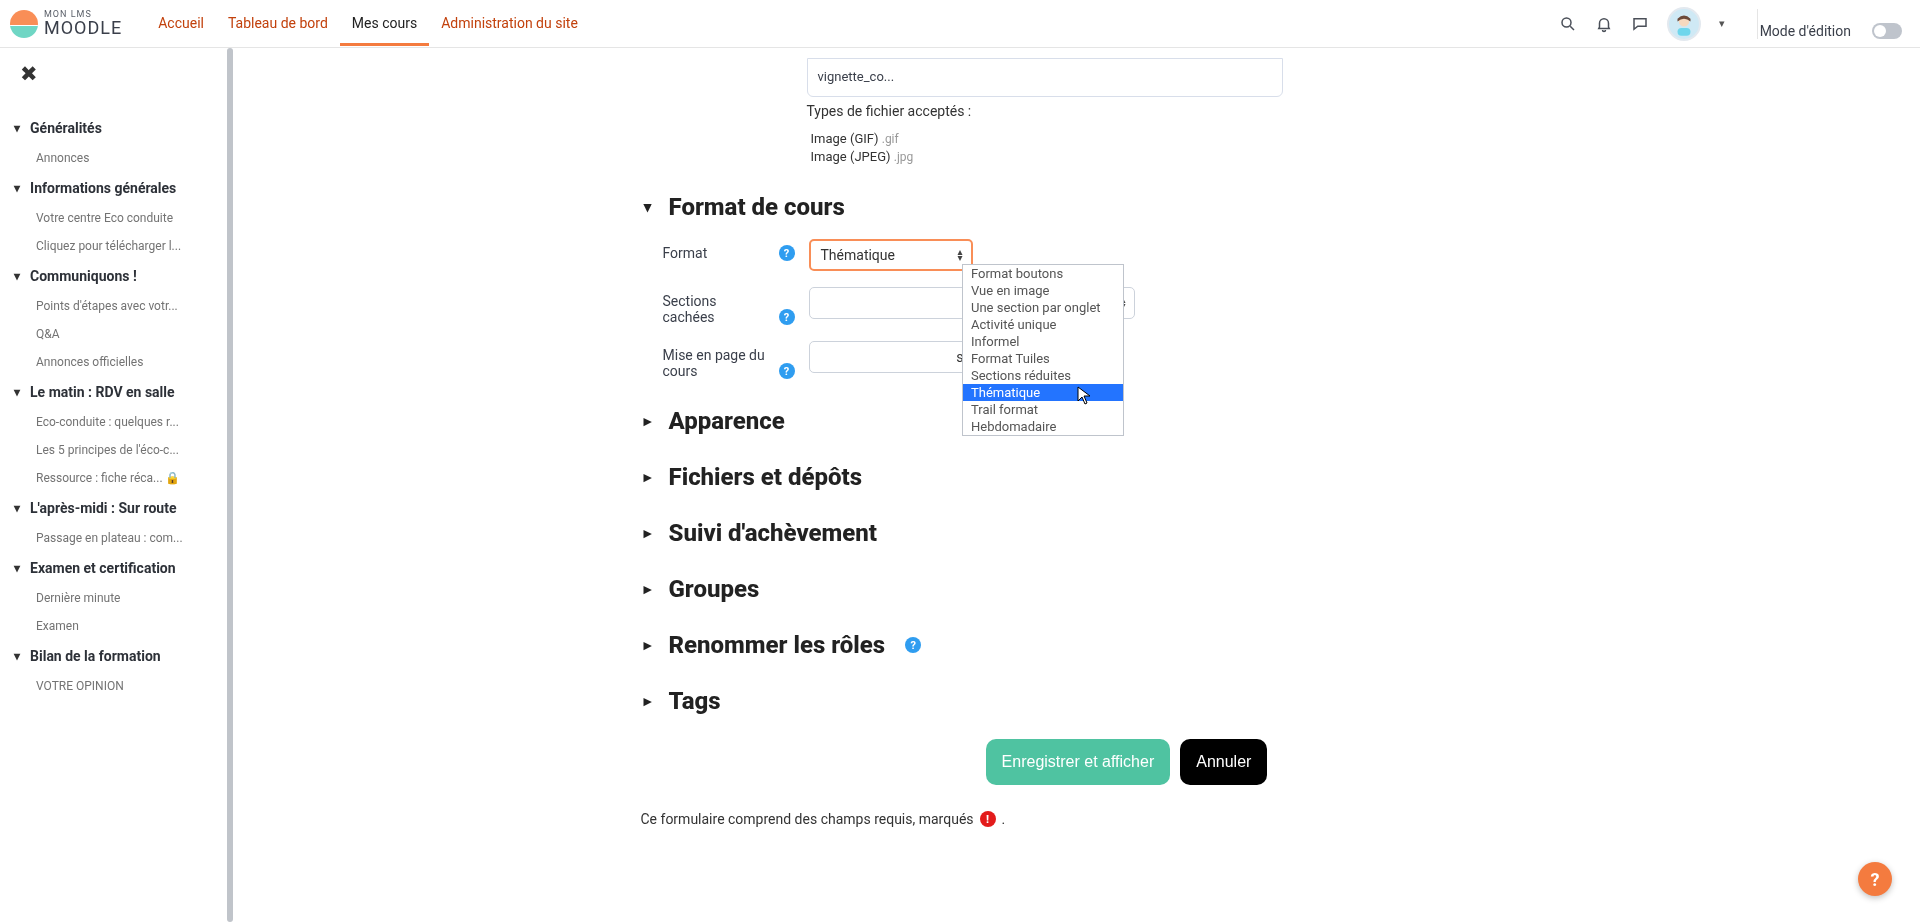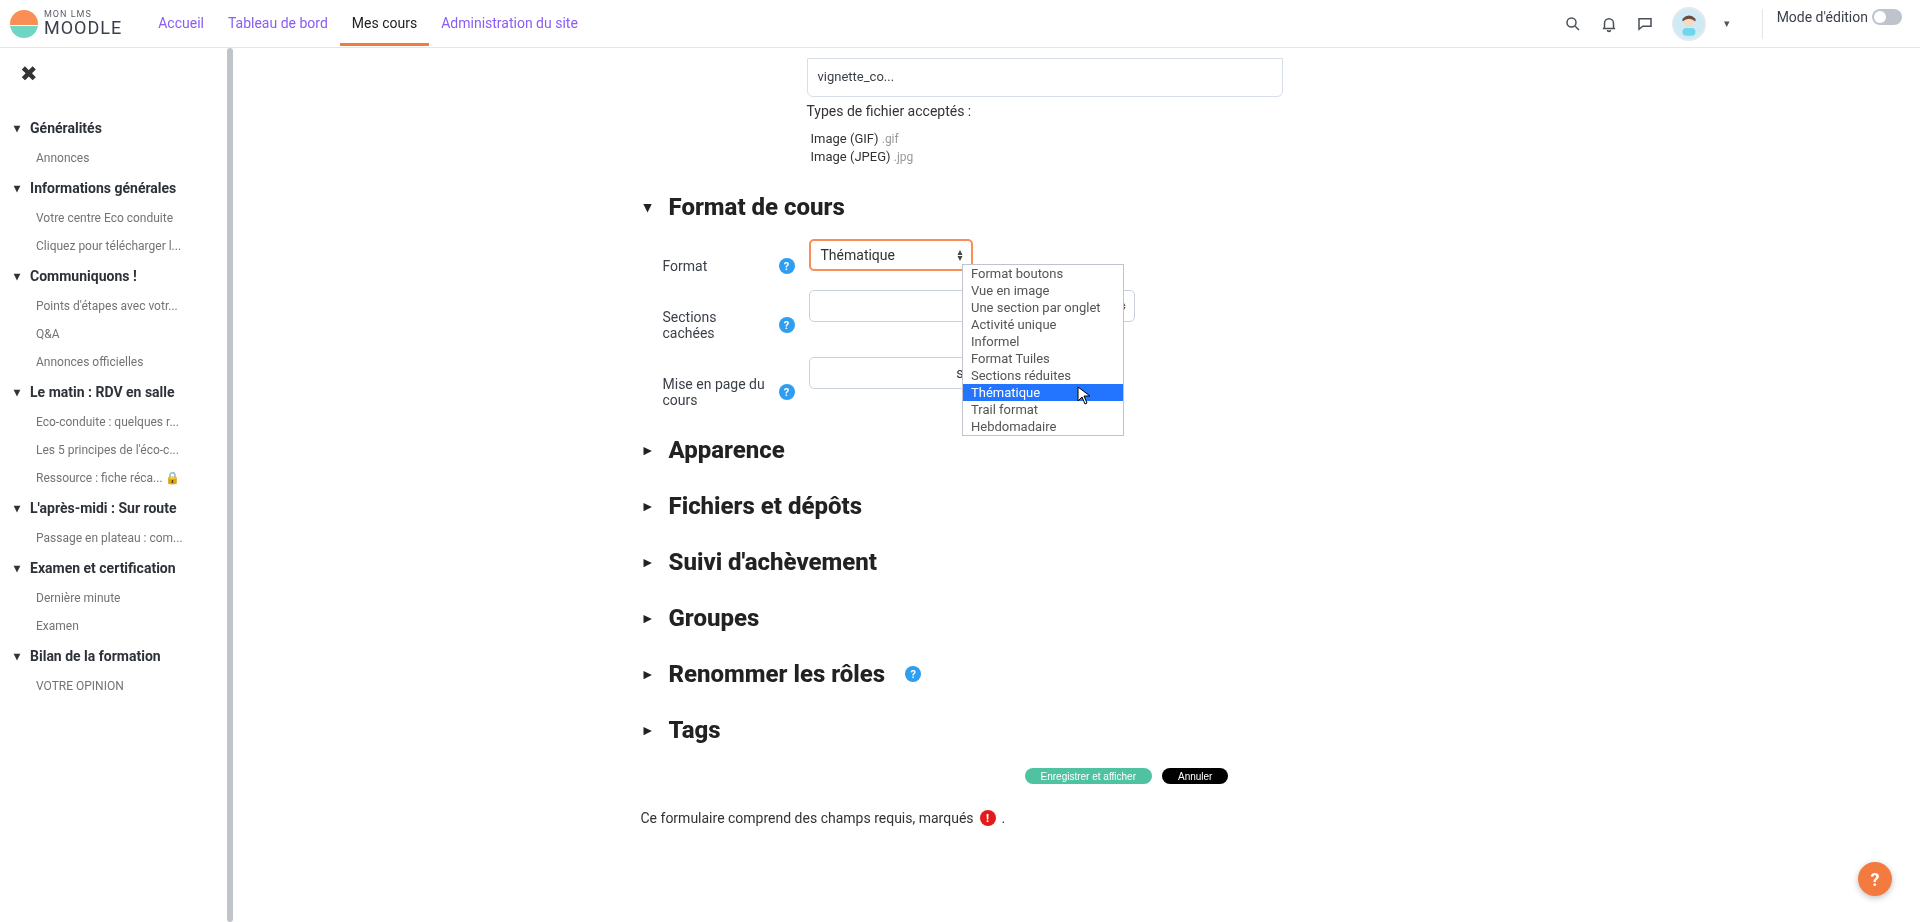--- a/index.html
+++ b/index.html
@@ -25,36 +25,36 @@
     position: relative; overflow: hidden;
   }
   .logo-mark::after{
     content:""; position:absolute; left:0; right:0; top:55%; height:1px; background:#fff;
   }
   .logo-text { line-height: 1; }
   .logo-small { font-size: 9px; letter-spacing: 1px; color:#5a5f68; }
   .logo-big { font-size: 18px; font-weight: 400; letter-spacing: 1px; color:#3a3f4a;}
   .nav-links { display: flex; gap: 0; }
   .nav-link {
-    font-size: 14px; color:#8b5cf6; padding: 14px 12px 12px; border-bottom: 3px solid transparent;
+    font-size: 14px; color:#c2410c; padding: 14px 12px 12px; border-bottom: 3px solid transparent;
     cursor: pointer;
   }
   .nav-link.active { border-bottom-color:#f47b3f; color:#222;}
   .topbar-right { margin-left:auto; display:flex; align-items:center; gap:18px; }
   .tb-icon { width:18px; height:18px; color:#4a4f58; display:flex; align-items:center; justify-content:center; cursor:pointer;}
   .tb-icon svg { width:18px; height:18px; stroke:#4a4f58; stroke-width:2; fill:none; }
   .avatar {
     width:34px; height:34px; border-radius:50%; background:#cfe9f5;
     border:2px solid #e3e9ef; display:flex; align-items:center; justify-content:center;
     font-size:18px;
   }
   .avatar svg { width:26px; height:26px; }
   .user-caret { font-size:11px; color:#555; cursor:pointer;}
-  .edit-mode { display:flex; align-items:flex-start; gap:4px; font-size:14px; color:#3a3f4a; margin-left:14px;
-    padding-left:14px; border-left:1px solid #e5e5e5; height:30px;}
+  .edit-mode { display:flex; align-items:flex-end; gap:21px; font-size:14px; color:#3a3f4a; margin-left:14px;
+    padding-left:2px; border-left:1px solid #e5e5e5; height:30px;}
   .toggle {
     width:30px; height:16px; background:#bfc4cc; border-radius:10px; position:relative; cursor:pointer;
   }
   .toggle::after{
     content:""; position:absolute; width:12px; height:12px; background:#fff;
     border-radius:50%; top:2px; left:2px;
   }
   
   .page { display:flex; height: calc(922px - 48px); }
   .sidebar-col {
@@ -93,21 +93,21 @@
     display:flex; align-items:center; gap:14px; font-size:24px; font-weight:800;
     color:#222; margin: 28px 0 18px -166px; cursor:pointer;
   }
   .fieldset-header .chev { font-size:15px; color:#222; width:14px; text-align:center;}
   .help-badge {
     width:16px; height:16px; border-radius:50%; background:#2f9df0; color:#fff;
     font-size:11px; font-weight:700; display:inline-flex; align-items:center; justify-content:center;
     margin-left:6px; cursor:pointer;
   }
   .form-row { display:flex; align-items:flex-start; gap:14px; margin:10px 0 16px -144px;}
-  .form-label-col { width:132px; font-size:14px; color:#3a3f4a; padding-top:6px; display:flex; gap:6px; align-items:center;margin-top:13px;}
+  .form-label-col { width:132px; font-size:14px; color:#3a3f4a; padding-top:6px; display:flex; gap:6px; align-items:flex-end;}
   .form-label-col .txt { flex:1; }
   .form-field-col { flex:1; }
   .select-box {
     height:32px; border:1px solid #ccd2db; border-radius:5px; padding:0 28px 0 10px;
     font-size:14px; color:#333; background:#fff; display:flex; align-items:center;
     position:relative; min-width:80px; cursor:pointer;
   }
   .select-box.focused { border:2px solid #f98e57; }
   .select-box .caret-sort{
     position:absolute; right:8px; top:50%; transform:translateY(-50%);
@@ -118,21 +118,21 @@
   .select-w-lg { width:300px; }
   .dropdown-list {
     position:absolute; border:1px solid #bfc4cc; background:#fff;
     width:162px; z-index:50; font-size:13px; color:#555;
     left: 729px; top: 216px;
   }
   .dd-item { padding:1px 8px; cursor:pointer;}
   .dd-item.hi { background:#2374ff; color:#fff; }
   .btn-row { display:flex; justify-content:center; gap:10px; margin-top:24px;}
   .btn {
-    height:16px; padding:0 16px; border-radius:10px; font-size:10px; font-weight:500;
+    height:46px; padding:0 16px; border-radius:10px; font-size:16px; font-weight:500;
     border:none; cursor:pointer; color:#fff;
   }
   .btn-primary { background:#4fc3a1; }
   .btn-cancel { background:#000000; }
   .req-note { font-size:14px; color:#333; margin:26px 0 0 -166px; display:flex; align-items:center; gap:6px;}
   .req-mark {
     width:16px; height:16px; border-radius:50%; background:#e31b1b; color:#fff;
     font-size:11px; font-weight:800; display:inline-flex; align-items:center; justify-content:center;
   }
   .cursor-arrow {

